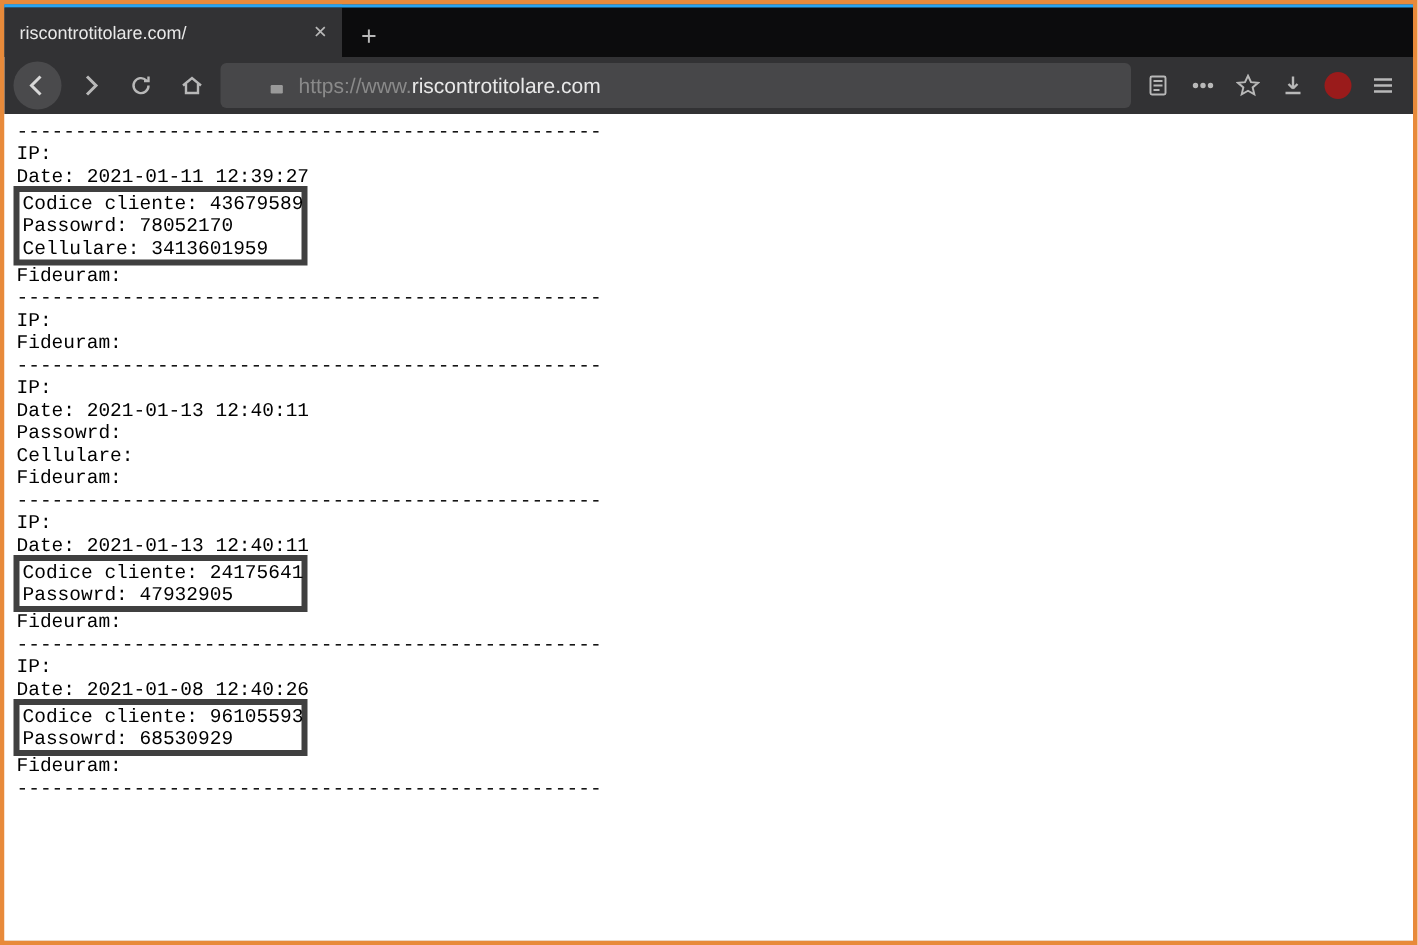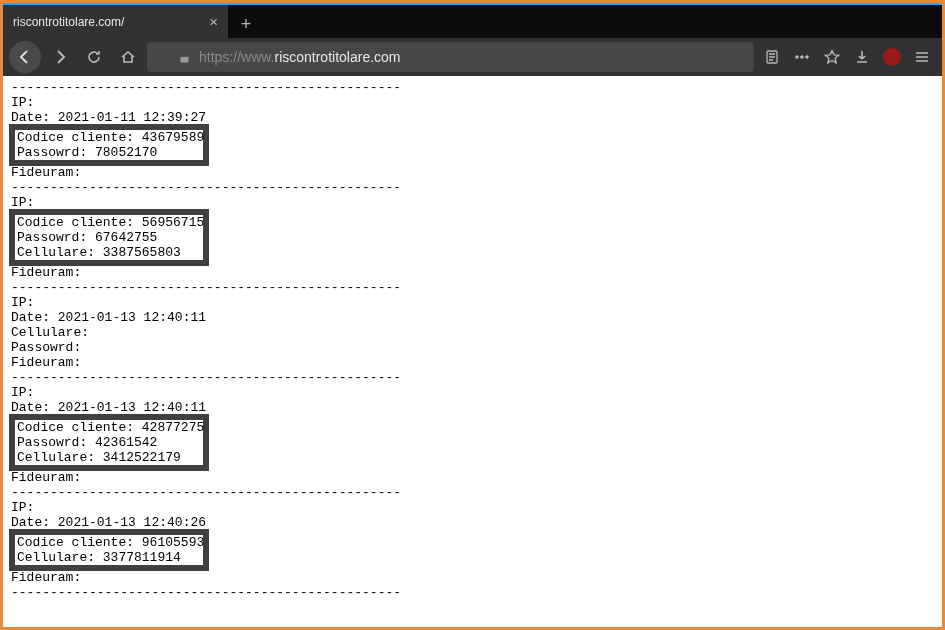--- a/index.html
+++ b/index.html
@@ -96,21 +96,21 @@
     overflow:hidden;
     position:relative;
     font-family:"Courier New",monospace;
     font-size:13px;
     line-height:15px;
     color:#000;
     padding:4px 8px 0 8px;
   }
   .line{white-space:pre;}
   .redbox{
-    border:6px solid #404040;
+    border:4px solid #404040;
     padding:0;
     margin:-1px 0 -1px -2px;
     width:188px;
   }
   .redbox .line{padding-left:2px;}
 
 </style>
 </head>
 <body>
 
@@ -198,48 +198,43 @@
     </div>
   </div>
 
   <div class="viewport" id="viewport">
       <div class="line">--------------------------------------------------</div>
       <div class="line">IP: </div>
       <div class="line">Date: 2021-01-11 12:39:27</div>
       <div class="redbox">
         <div class="line">Codice cliente: 43679589</div>
         <div class="line">Passowrd: 78052170</div>
-      </div>
-      <div class="line">Fideuram: </div>
-      <div class="line">--------------------------------------------------</div>
-      <div class="line">IP: </div>
-      <div class="redbox">
-        <div class="line">Codice cliente: 56956715</div>
-        <div class="line">Passowrd: 67642755</div>
-        <div class="line">Cellulare: 3387565803</div>
-      </div>
+        <div class="line">Cellulare: 3413601959</div>
+      </div>
+      <div class="line">Fideuram: </div>
+      <div class="line">--------------------------------------------------</div>
+      <div class="line">IP: </div>
       <div class="line">Fideuram: </div>
       <div class="line">--------------------------------------------------</div>
       <div class="line">IP: </div>
       <div class="line">Date: 2021-01-13 12:40:11</div>
+      <div class="line">Passowrd: </div>
       <div class="line">Cellulare: </div>
-      <div class="line">Passowrd: </div>
       <div class="line">Fideuram: </div>
       <div class="line">--------------------------------------------------</div>
       <div class="line">IP: </div>
       <div class="line">Date: 2021-01-13 12:40:11</div>
       <div class="redbox">
-        <div class="line">Codice cliente: 42877275</div>
-        <div class="line">Passowrd: 42361542</div>
-        <div class="line">Cellulare: 3412522179</div>
-      </div>
-      <div class="line">Fideuram: </div>
-      <div class="line">--------------------------------------------------</div>
-      <div class="line">IP: </div>
-      <div class="line">Date: 2021-01-13 12:40:26</div>
+        <div class="line">Codice cliente: 24175641</div>
+        <div class="line">Passowrd: 47932905</div>
+      </div>
+      <div class="line">Fideuram: </div>
+      <div class="line">--------------------------------------------------</div>
+      <div class="line">IP: </div>
+      <div class="line">Date: 2021-01-08 12:40:26</div>
       <div class="redbox">
         <div class="line">Codice cliente: 96105593</div>
-        <div class="line">Cellulare: 3377811914</div>
+        <div class="line">Passowrd: 68530929</div>
       </div>
       <div class="line">Fideuram: </div>
       <div class="line">--------------------------------------------------</div>
     </div>
 </div>
 
 </body></html>

